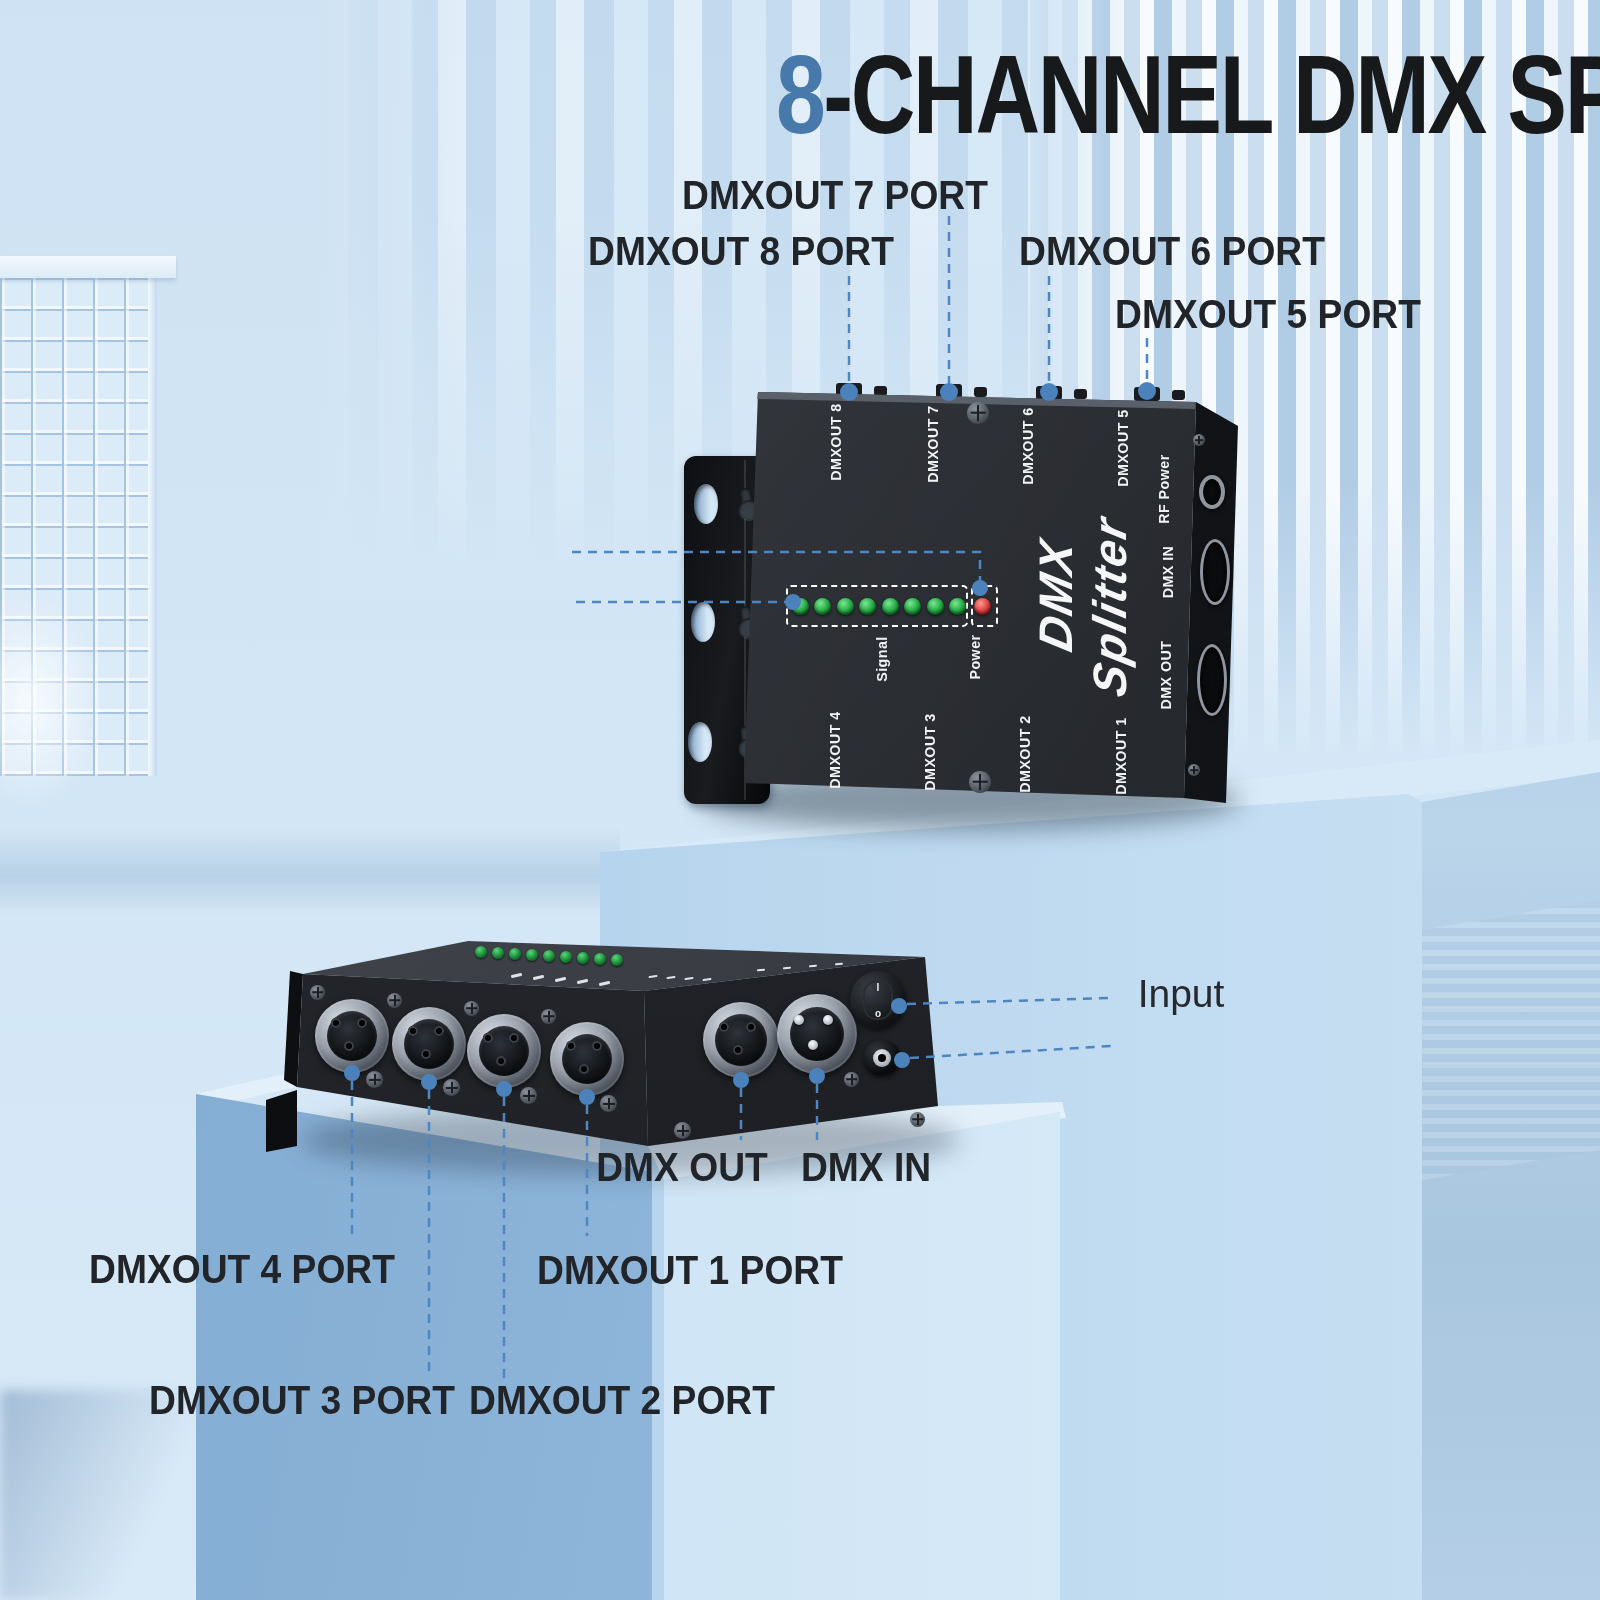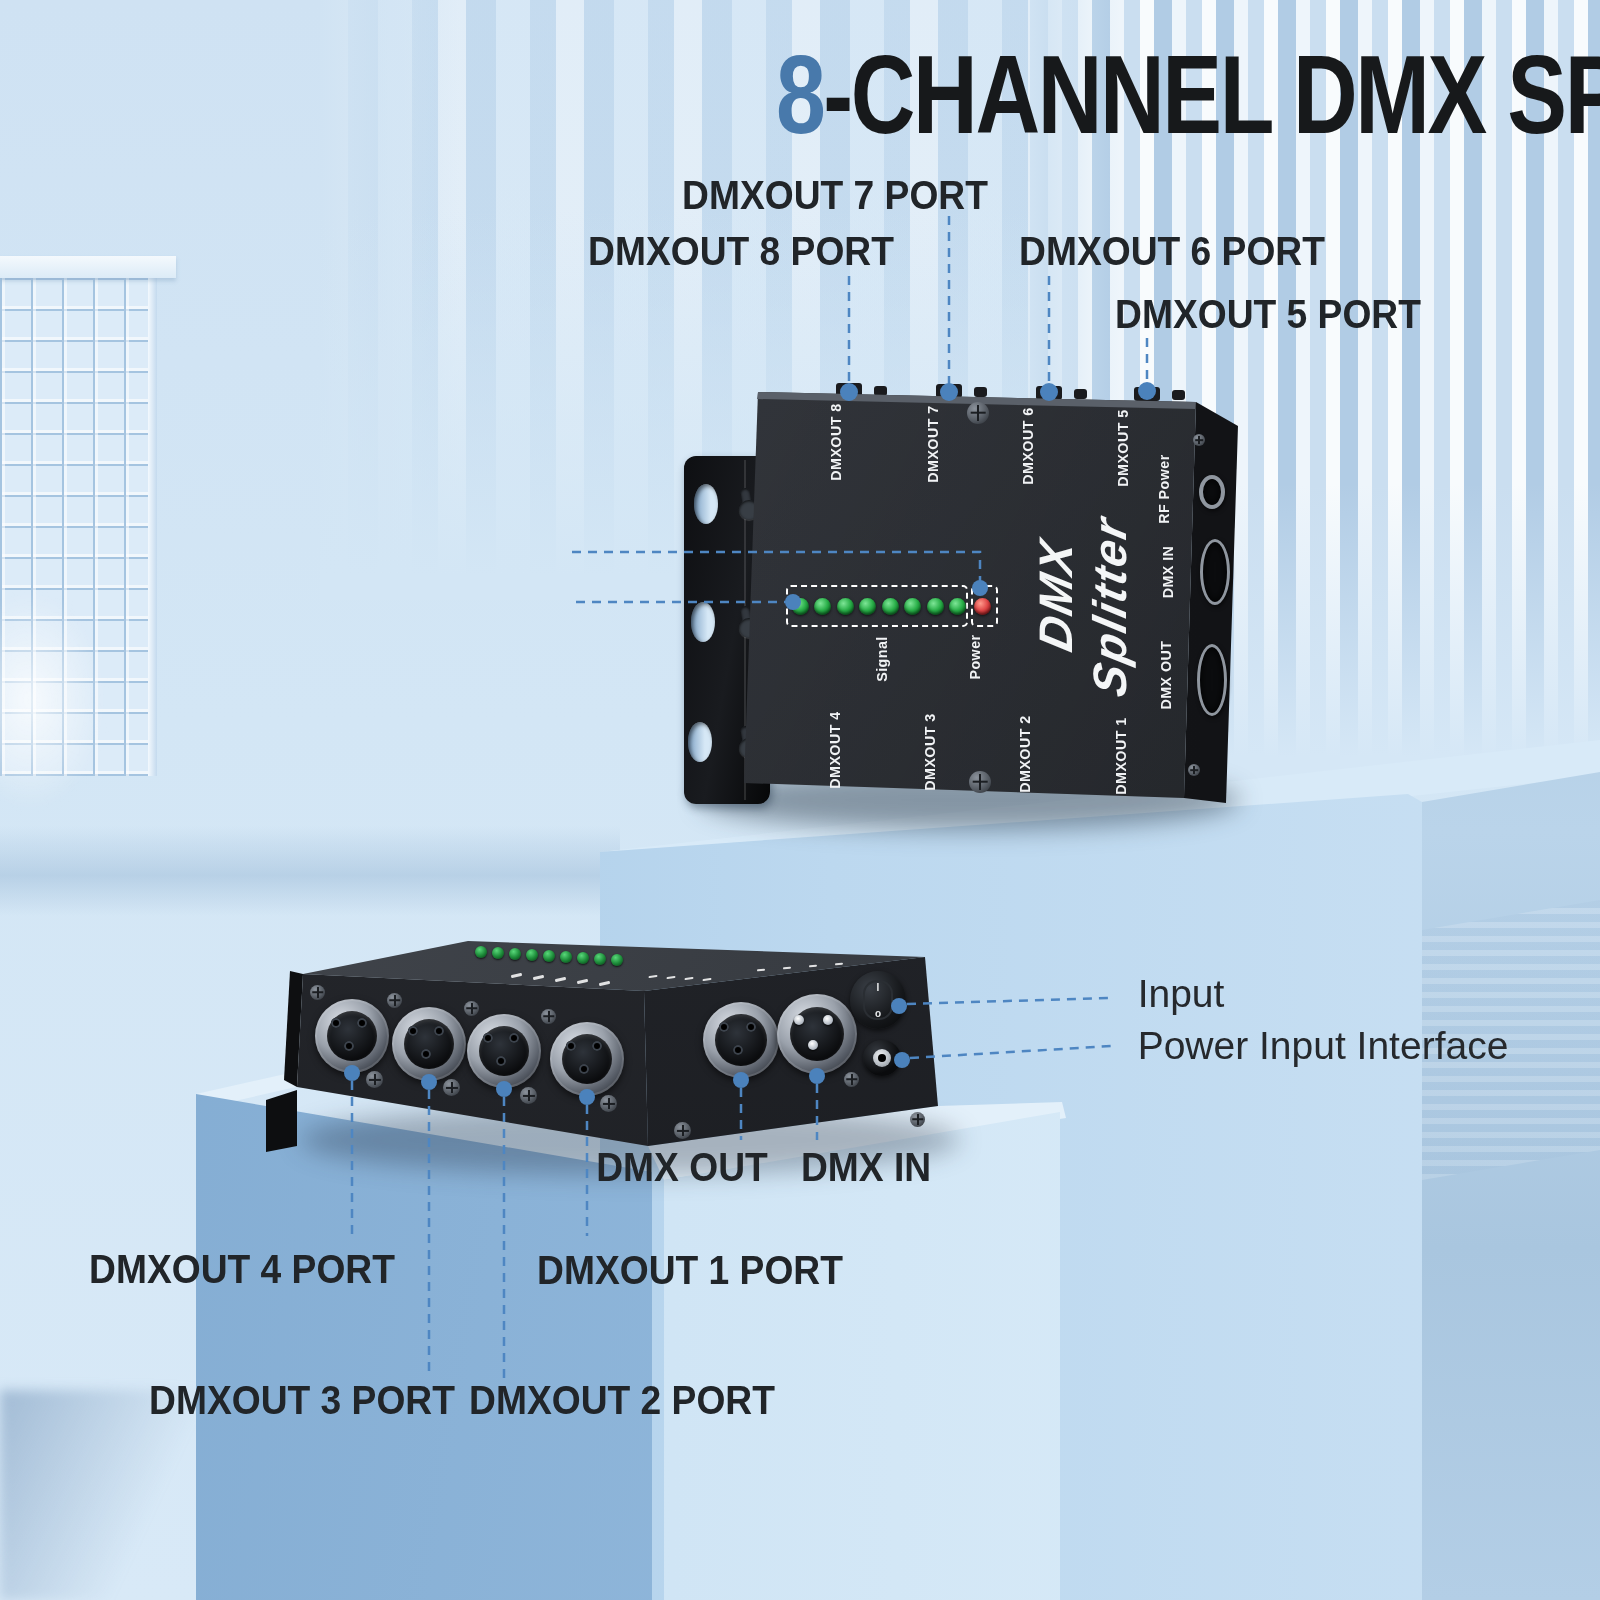--- a/index.html
+++ b/index.html
@@ -339,21 +339,20 @@
       <circle cx="741" cy="1080" r="8"></circle>
       <circle cx="817" cy="1076" r="8"></circle>
     </g>
   </svg>
 
   <div class="lbl" style="left:835px;top:195px;">DMXOUT 7 PORT</div>
   <div class="lbl" style="left:741px;top:251px;">DMXOUT 8 PORT</div>
   <div class="lbl" style="left:1172px;top:251px;">DMXOUT 6 PORT</div>
   <div class="lbl" style="left:1268px;top:314px;">DMXOUT 5 PORT</div>
   <div class="lbl reg" style="left:1181px;top:994px;">Input</div>
-  <div class="lbl reg" style="left:1323px;top:1046px;">Power Input Interface</div>
   <div class="lbl" style="left:682px;top:1167px;">DMX OUT</div>
   <div class="lbl" style="left:866px;top:1167px;">DMX IN</div>
   <div class="lbl" style="left:242px;top:1269px;">DMXOUT 4 PORT</div>
   <div class="lbl" style="left:690px;top:1270px;">DMXOUT 1 PORT</div>
   <div class="lbl" style="left:302px;top:1400px;">DMXOUT 3 PORT</div>
   <div class="lbl" style="left:622px;top:1400px;">DMXOUT 2 PORT</div>
 
   <div class="title-wrap">
     <div class="title-inner">
       <span class="hl">8</span><span>-CHANNEL DMX SPLITTER</span>

